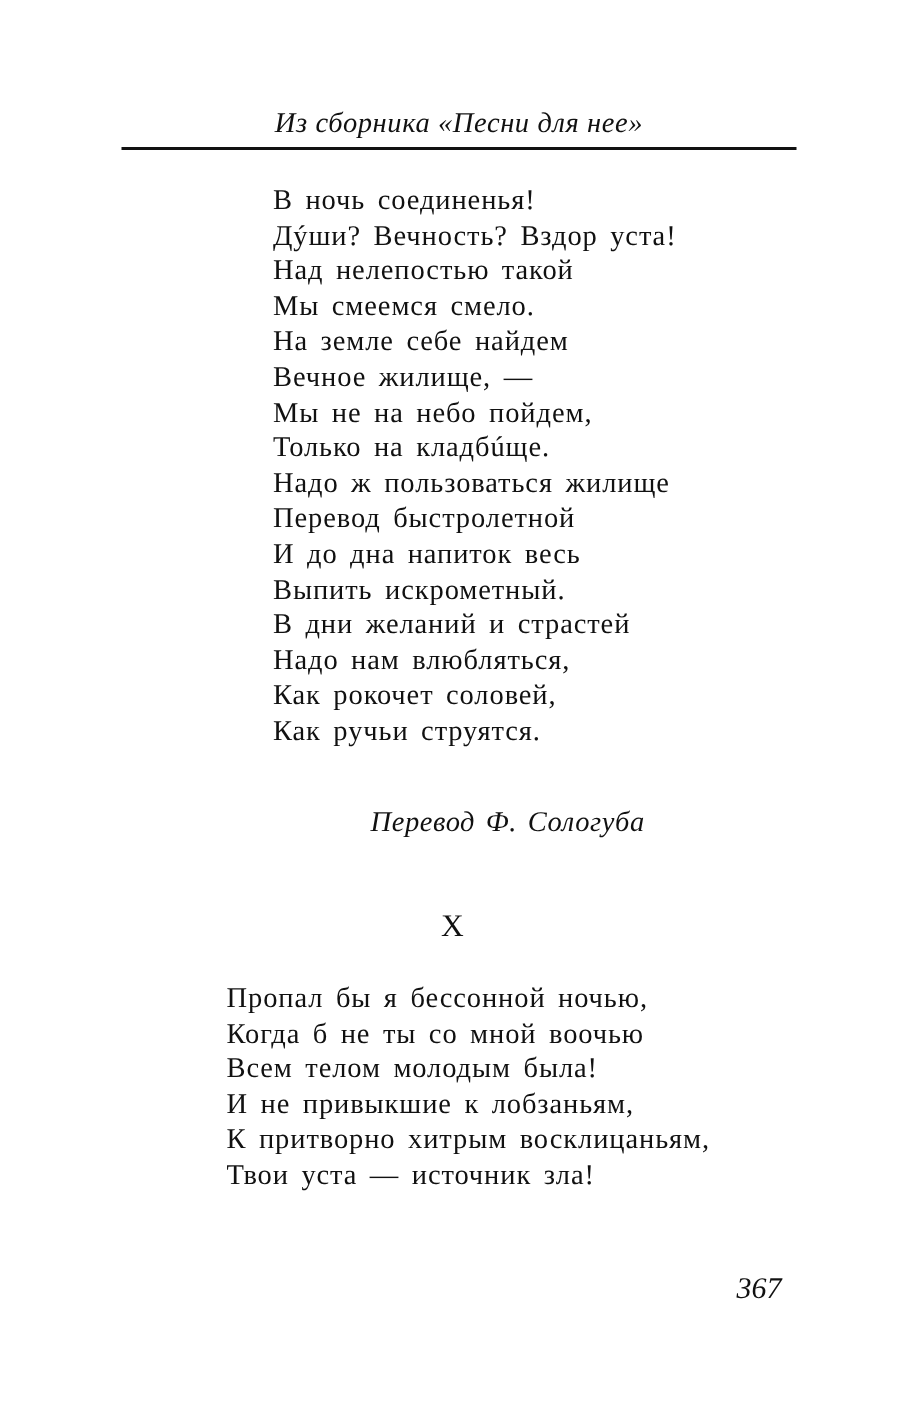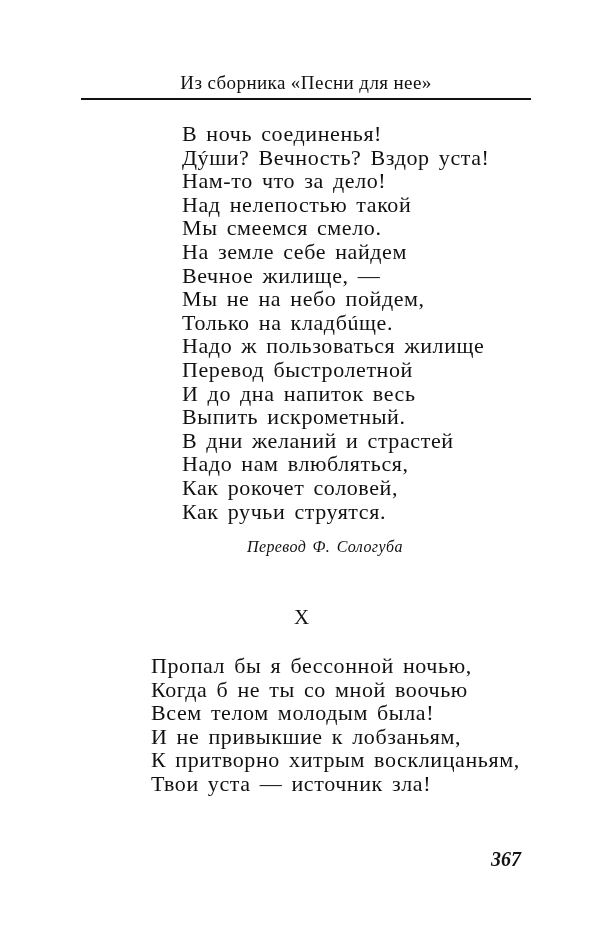--- a/index.html
+++ b/index.html
@@ -15,57 +15,58 @@
       font-family: "DejaVu Serif", "Liberation Serif", serif;
       color: #111111;
     }
     .running-head {
       position: absolute;
       left: 81px;
       top: 72px;
       width: 450px;
       text-align: center;
       font-family: "Liberation Serif", serif;
+      font-style: italic;
       font-size: 19px;
       letter-spacing: 0.4px;
     }
     .head-rule {
       position: absolute;
       left: 81px;
       top: 98px;
       width: 450px;
       height: 0;
       border-top: 2px solid #111111;
     }
     .stanza {
       position: absolute;
       margin: 0;
       padding: 0;
       list-style: none;
       font-family: "Liberation Serif", serif;
-      font-size: 22px;
+      font-size: 19px;
       letter-spacing: 0.6px;
       word-spacing: 3px;
     }
     .stanza li {
       height: 23.6px;
       line-height: 23.6px;
       white-space: nowrap;
     }
     .stanza-1 {
       left: 182px;
       top: 122px;
     }
     .translation-credit {
       position: absolute;
       left: 247px;
       top: 538px;
       font-family: "Liberation Serif", serif;
       font-style: italic;
-      font-size: 16px;
+      font-size: 19px;
       letter-spacing: 0.4px;
       word-spacing: 2px;
     }
     .section-numeral {
       position: absolute;
       left: 294px;
       top: 605px;
       font-family: "Liberation Serif", serif;
       font-size: 21px;
     }
@@ -73,33 +74,31 @@
       left: 151px;
       top: 654px;
     }
     .page-number {
       position: absolute;
       left: 491px;
       top: 848px;
       font-family: "Liberation Serif", serif;
       font-style: italic;
       font-size: 20px;
-      font-weight: bold;
     }
   </style>
 </head>
 <body>
 
 <div class="running-head">Из сборника «Песни для нее»</div>
 <div class="head-rule"></div>
 
 <ul class="stanza stanza-1">
   <li>В ночь соединенья!</li>
   <li>Дýши? Вечность? Вздор уста!</li>
-  <li>Нам-то что за дело!</li>
   <li>Над нелепостью такой</li>
   <li>Мы смеемся смело.</li>
   <li>На земле себе найдем</li>
   <li>Вечное жилище, —</li>
   <li>Мы не на небо пойдем,</li>
   <li>Только на кладбúще.</li>
   <li>Надо ж пользоваться жилище</li>
   <li>Перевод быстролетной</li>
   <li>И до дна напиток весь</li>
   <li>Выпить искрометный.</li>

